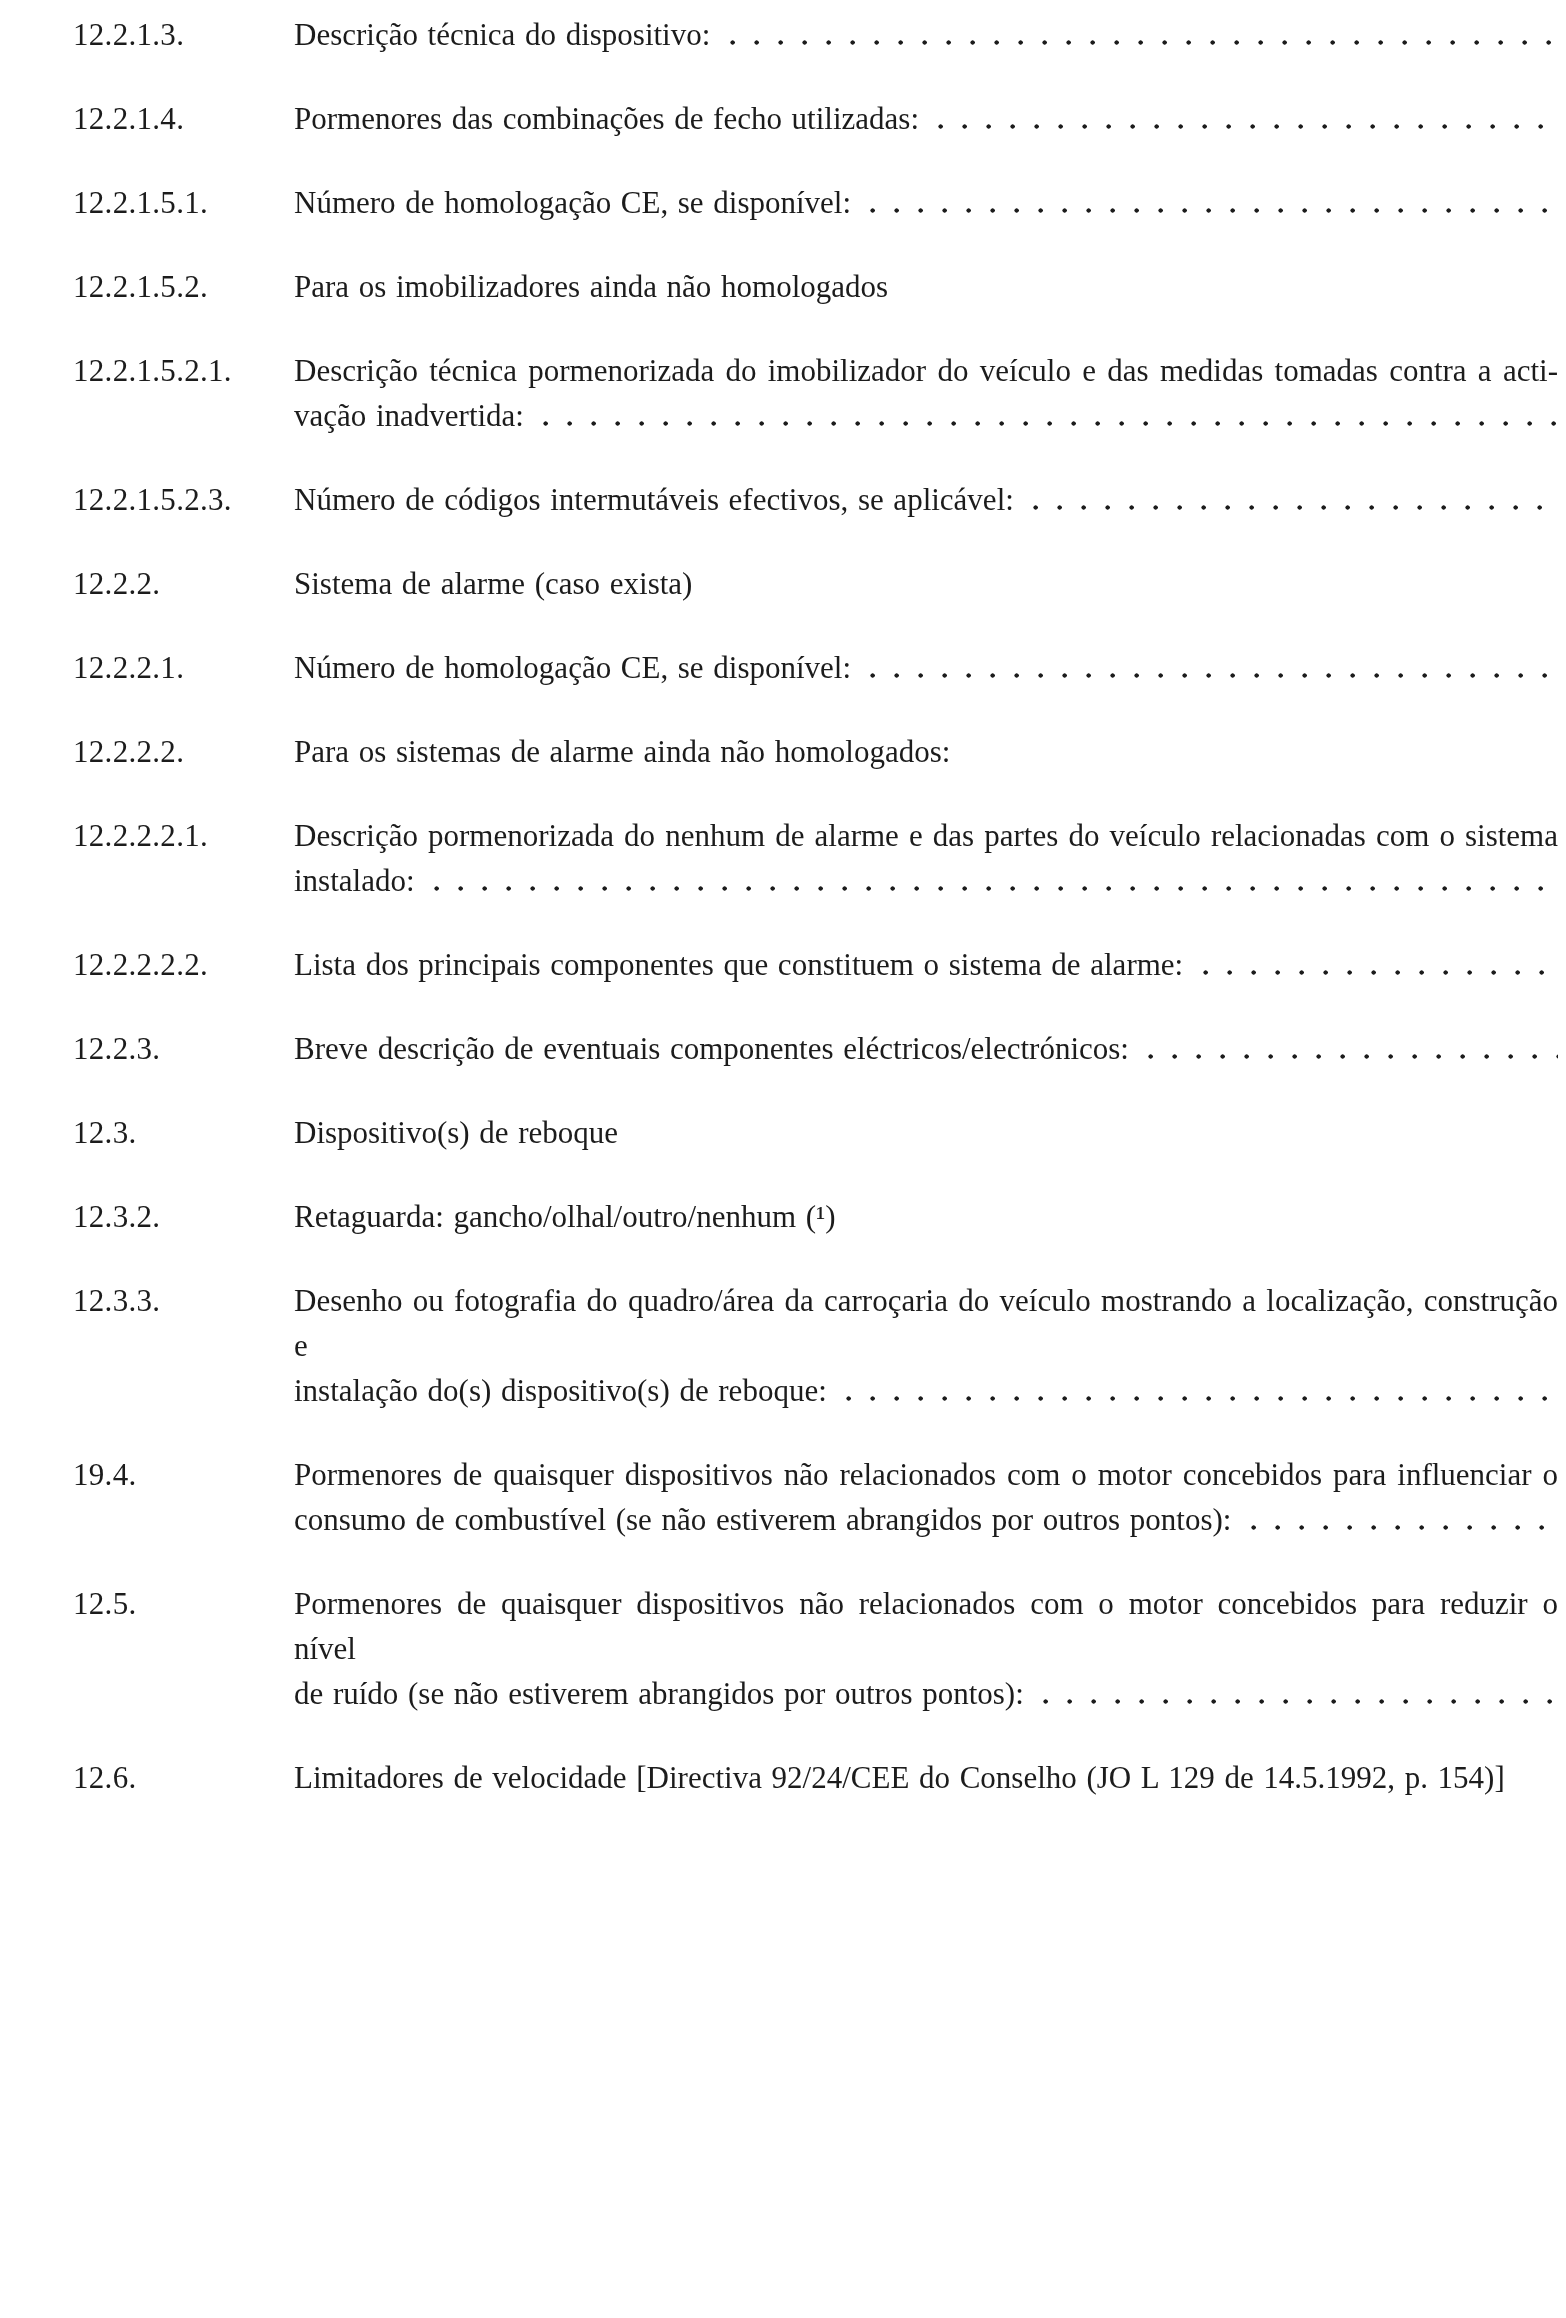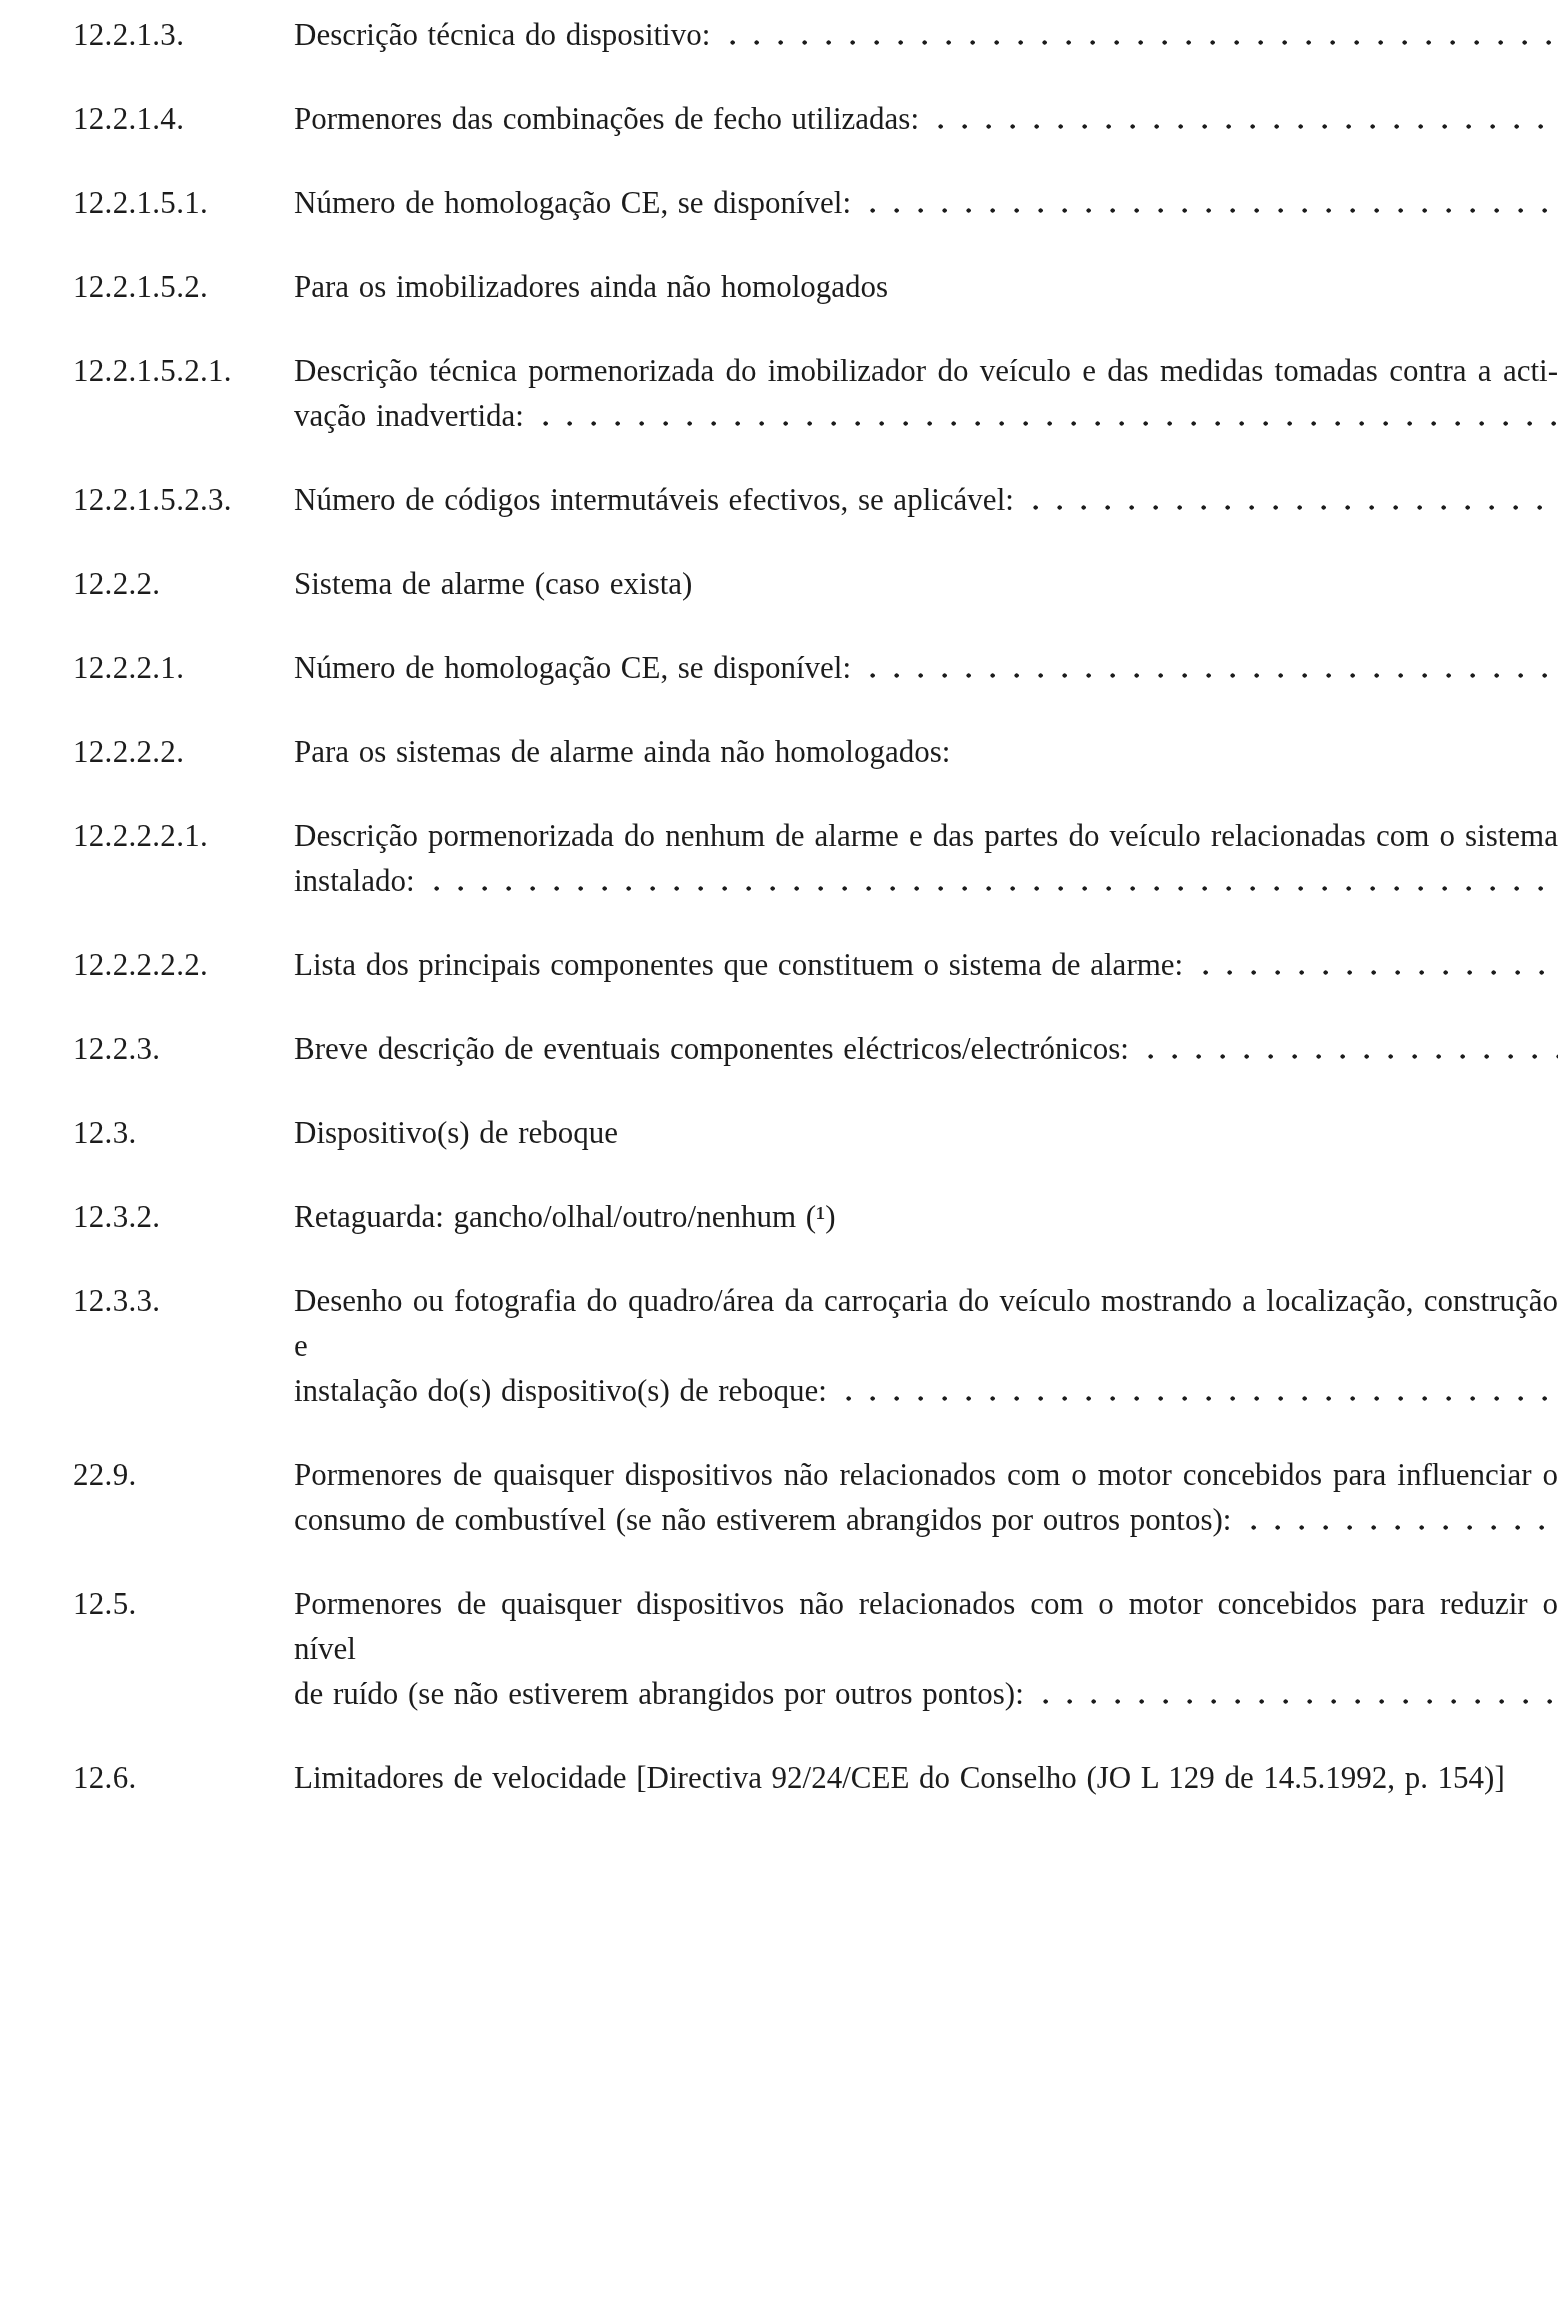--- a/index.html
+++ b/index.html
@@ -207,21 +207,21 @@
     <div class="content">
       <div class="jline">Desenho ou fotografia do quadro/área da carroçaria do veículo mostrando a localização, construção e</div>
       <div class="lline">
         <span class="txt">instalação do(s) dispositivo(s) de reboque:</span>
         <span class="leader"></span>
       </div>
     </div>
   </div>
 
   <div class="row">
-    <div class="num">22.9.</div>
+    <div class="num">19.4.</div>
     <div class="content">
       <div class="jline">Pormenores de quaisquer dispositivos não relacionados com o motor concebidos para influenciar o</div>
       <div class="lline">
         <span class="txt">consumo de combustível (se não estiverem abrangidos por outros pontos):</span>
         <span class="leader"></span>
       </div>
     </div>
   </div>
 
   <div class="row">

